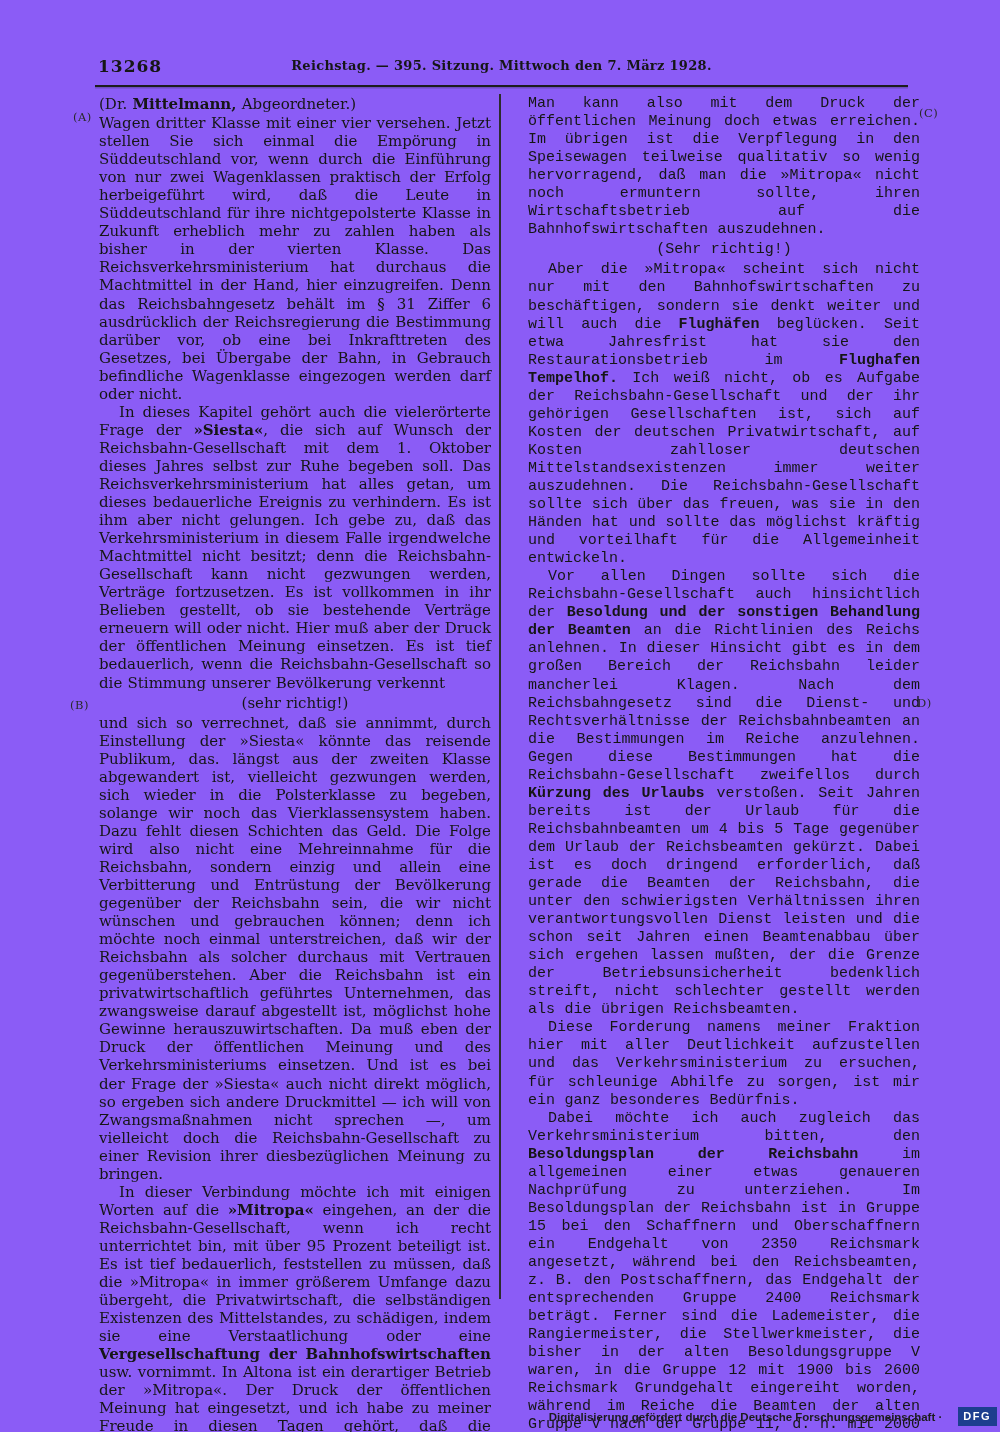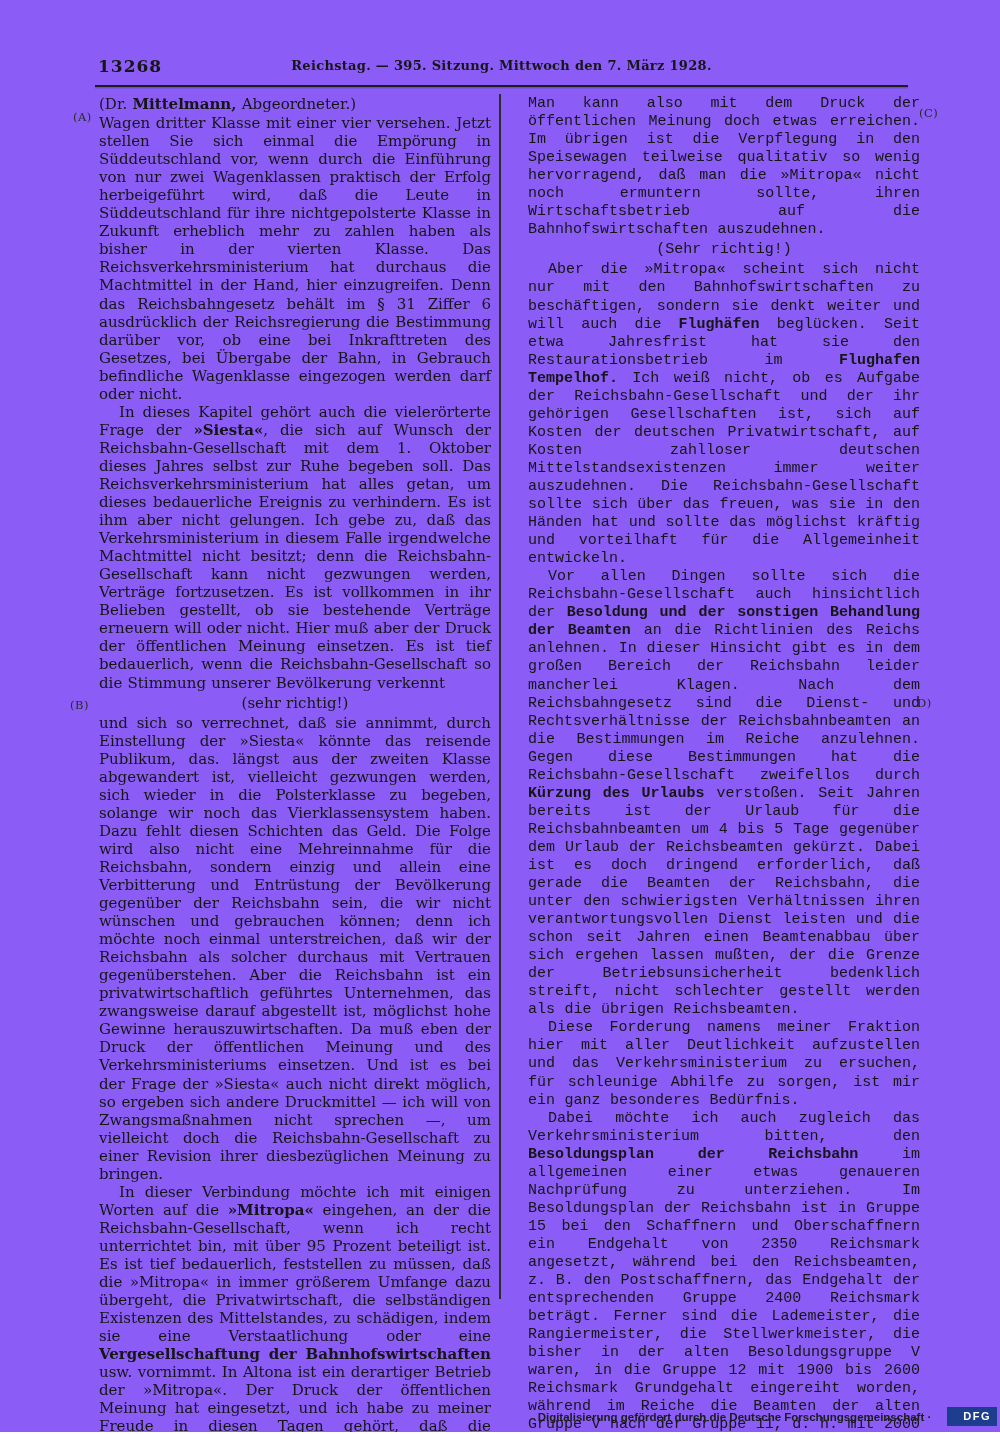--- a/index.html
+++ b/index.html
@@ -47,21 +47,21 @@
   .marker-b { left:70px;  top:698px; }
   .marker-c { left:919px; top:106px; }
   .marker-d { left:917px; top:696px; }
   .footer {
     position:absolute; top:1407px; right:3px;
     display:flex; align-items:center; gap:16px;
     font-family:"Liberation Sans", sans-serif;
     font-size:11.5px; font-weight:bold; color:#1c1c1c;
   }
   .dfg-logo {
-    display:inline-block; padding:3px 6px 4px 16px;
+    display:inline-block; padding:3px 6px 4px 5px;
     color:#ffffff; font-size:11px; font-weight:bold; letter-spacing:1.5px;
     font-family:"Liberation Sans", sans-serif;
   }
 </style>
 </head>
 <body>
 
 <div class="page">
 
   <div class="page-number">13268</div>

